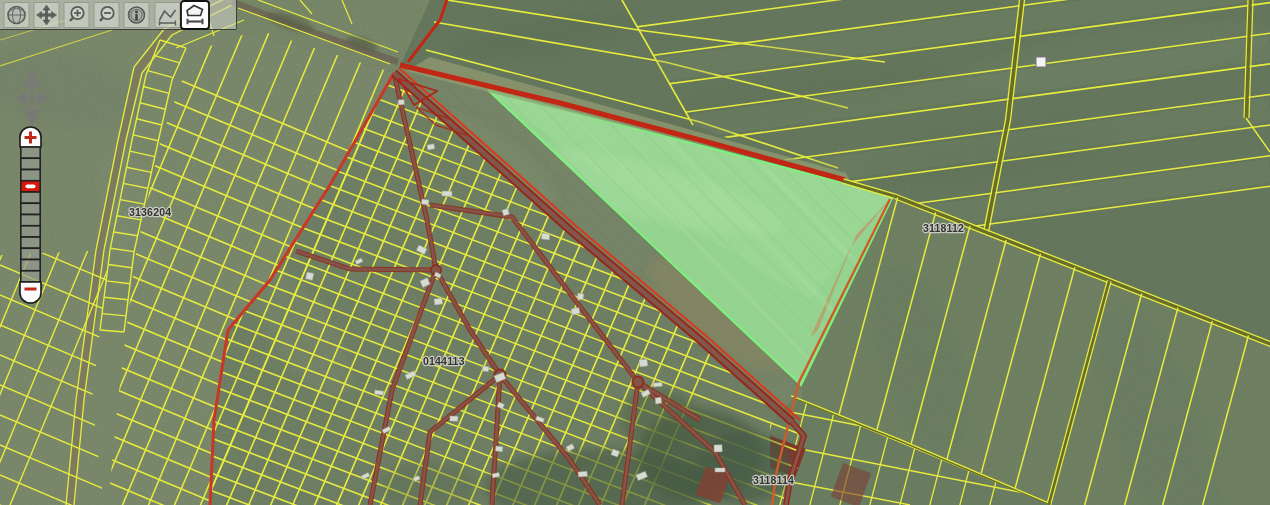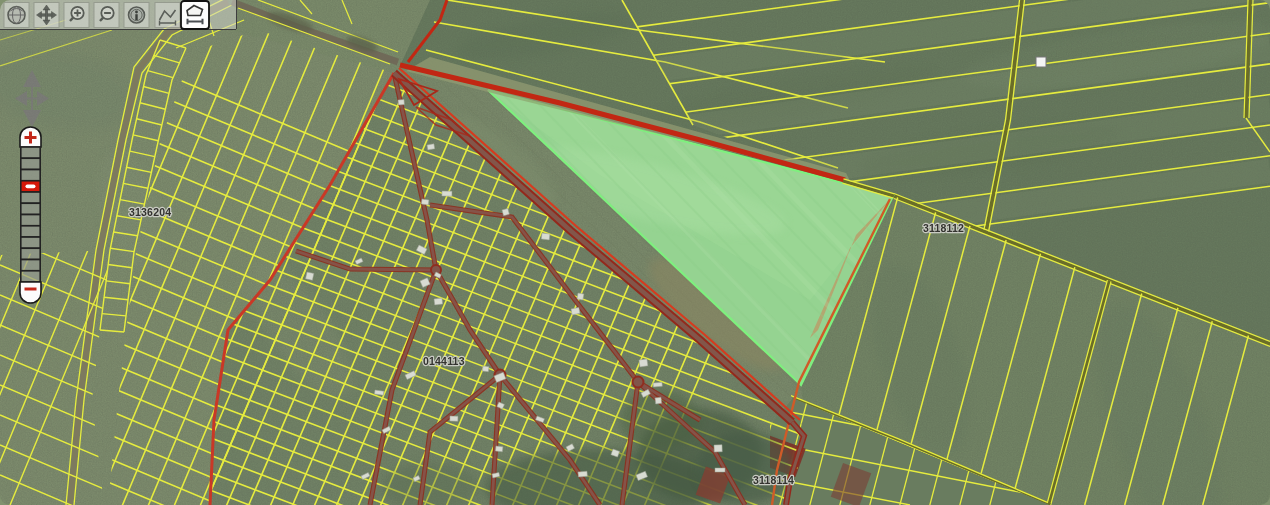--- a/index.html
+++ b/index.html
@@ -1,15 +1,15 @@
 <!DOCTYPE html>
 <html><head><meta charset="utf-8"><title>map</title>
 <style>
 html,body{margin:0;padding:0;background:#81926f;font-family:"Liberation Sans",sans-serif;}
-#map{width:1270px;height:505px;overflow:hidden;position:relative;border-radius:10px;}
+#map{width:1270px;height:505px;overflow:hidden;position:relative;}
 </style></head>
 <body>
 <div id="map">
 <svg width="1270" height="505" viewBox="0 0 1270 505" font-family="Liberation Sans, sans-serif">
 <defs>
 <clipPath id="clipV">
           <polygon points="394.0,73.0 571.0,231.0 700.0,340.0 806.0,435.0 788.0,505.0 210.0,505.0 214.0,420.0 228.0,330.0 270.0,280.0 330.0,185.0"></polygon>
         </clipPath>
 <clipPath id="clipP">
           <polygon points="488.0,90.0 893.0,196.0 801.0,385.0"></polygon>

